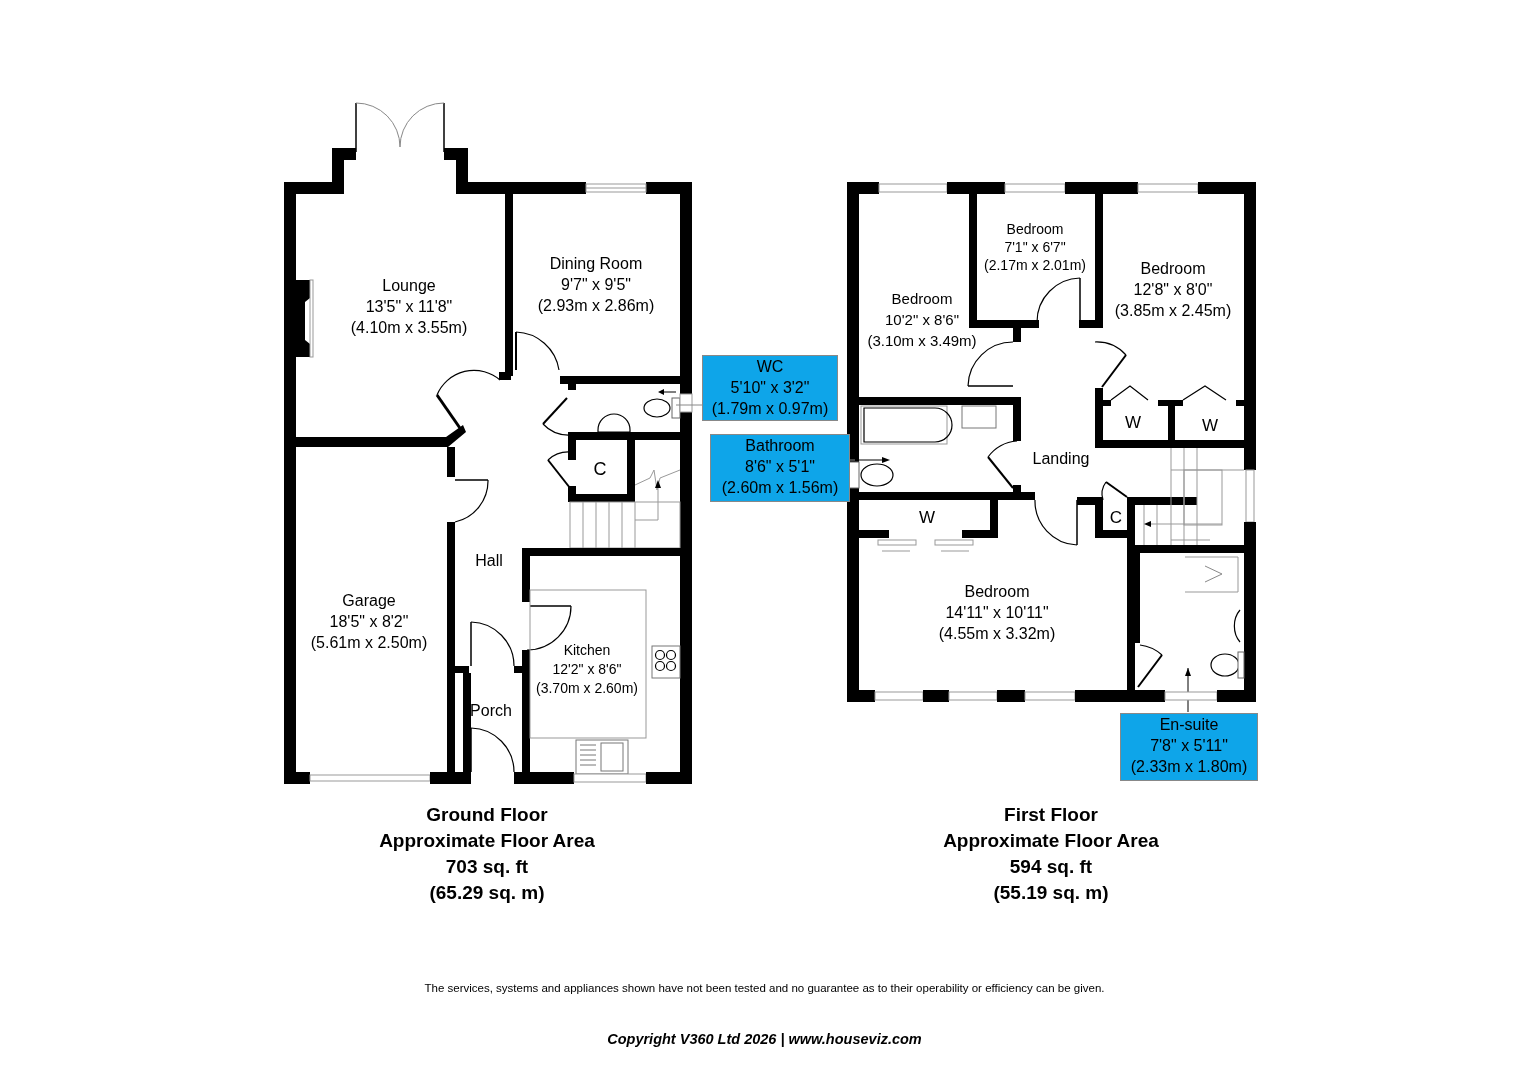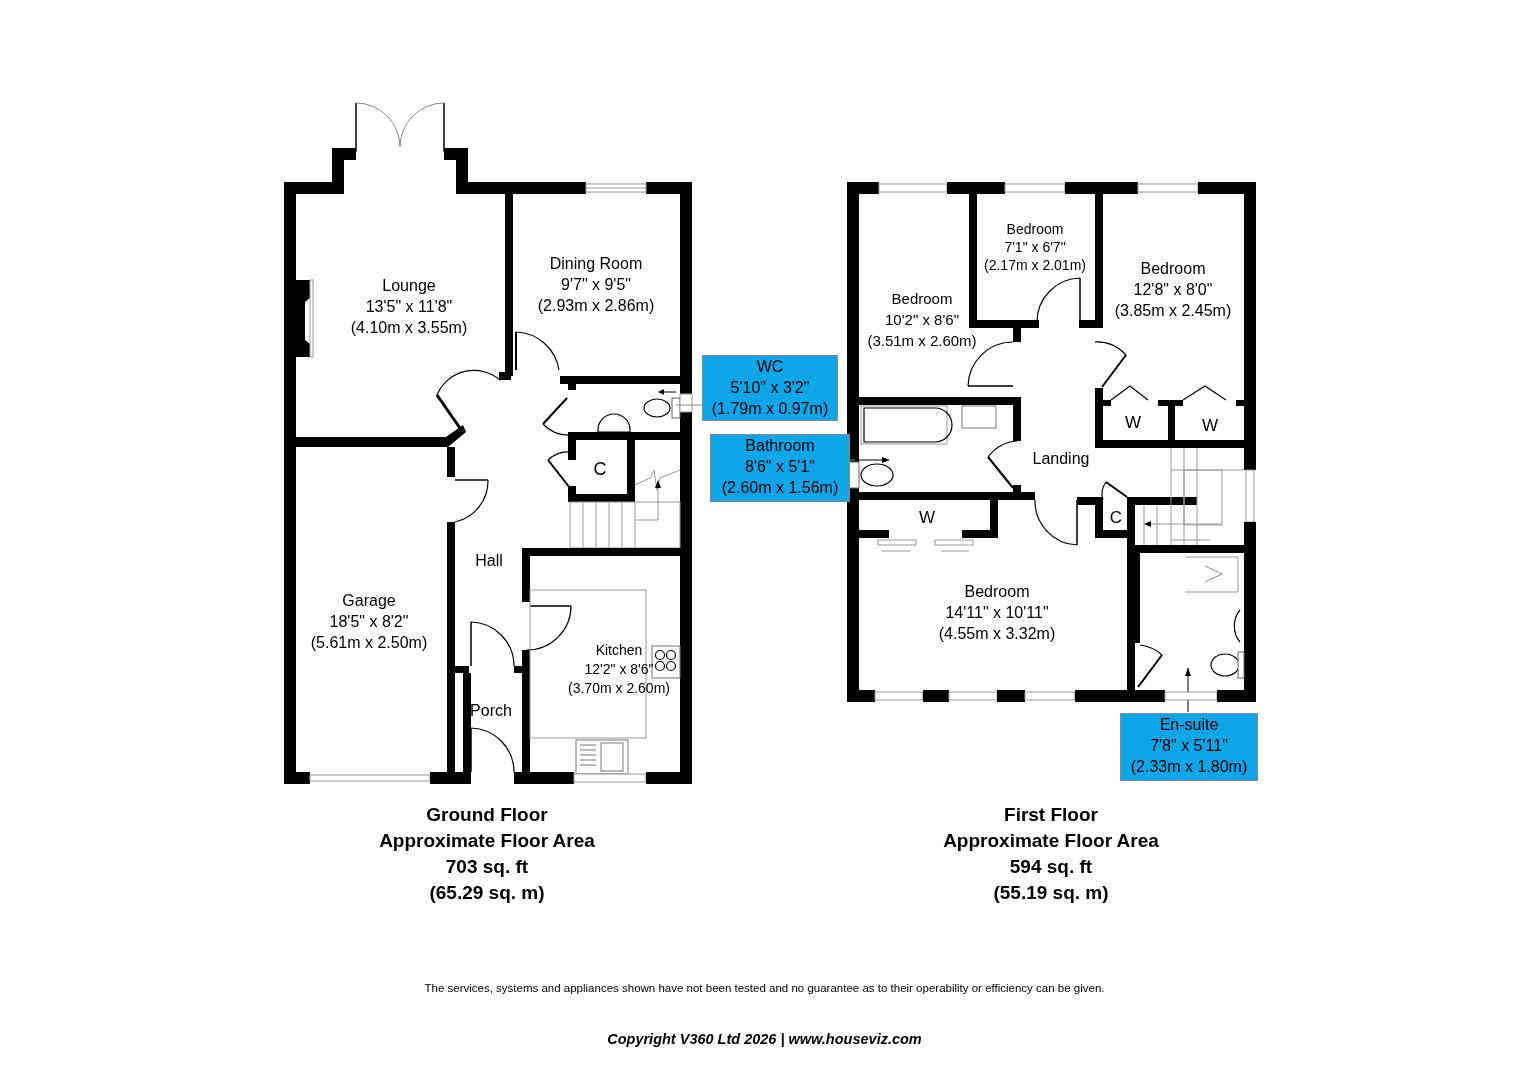--- a/index.html
+++ b/index.html
@@ -262,41 +262,41 @@
   <div>5'10" x 3'2"</div>
   <div>(1.79m x 0.97m)</div>
 </div>
 <div class="lbl" style="left:600px;top:459px;font-size:18px;">C</div>
 <div class="lbl" style="left:489px;top:550px;">Hall</div>
 <div class="lbl" style="left:369px;top:590px;">
   <div>Garage</div>
   <div>18'5" x 8'2"</div>
   <div>(5.61m x 2.50m)</div>
 </div>
-<div class="lbl sm" style="left:587px;top:641px;margin-left:32px;">
+<div class="lbl sm" style="left:587px;top:641px;">
   <div>Kitchen</div>
   <div>12'2" x 8'6"</div>
   <div>(3.70m x 2.60m)</div>
 </div>
 <div class="lbl" style="left:491px;top:700px;">Porch</div>
 
 <div class="box" style="left:698px;top:434px;width:138px;height:66px;margin-left:12px;">
   <div>Bathroom</div>
   <div>8'6" x 5'1"</div>
   <div>(2.60m x 1.56m)</div>
 </div>
 <div class="lbl xs" style="left:1035px;top:220px;">
   <div>Bedroom</div>
   <div>7'1" x 6'7"</div>
   <div>(2.17m x 2.01m)</div>
 </div>
 <div class="lbl" style="left:922px;top:288px;font-size:15px;">
   <div>Bedroom</div>
   <div>10'2" x 8'6"</div>
-  <div>(3.51m x 2.60m)</div>
+  <div>(3.10m x 3.49m)</div>
 </div>
 <div class="lbl" style="left:1173px;top:258px;">
   <div>Bedroom</div>
   <div>12'8" x 8'0"</div>
   <div>(3.85m x 2.45m)</div>
 </div>
 <div class="lbl" style="left:1133px;top:412px;font-size:17px;">W</div>
 <div class="lbl" style="left:1210px;top:415px;font-size:17px;">W</div>
 <div class="lbl" style="left:1061px;top:448px;">Landing</div>
 <div class="lbl" style="left:927px;top:507px;font-size:17px;">W</div>

